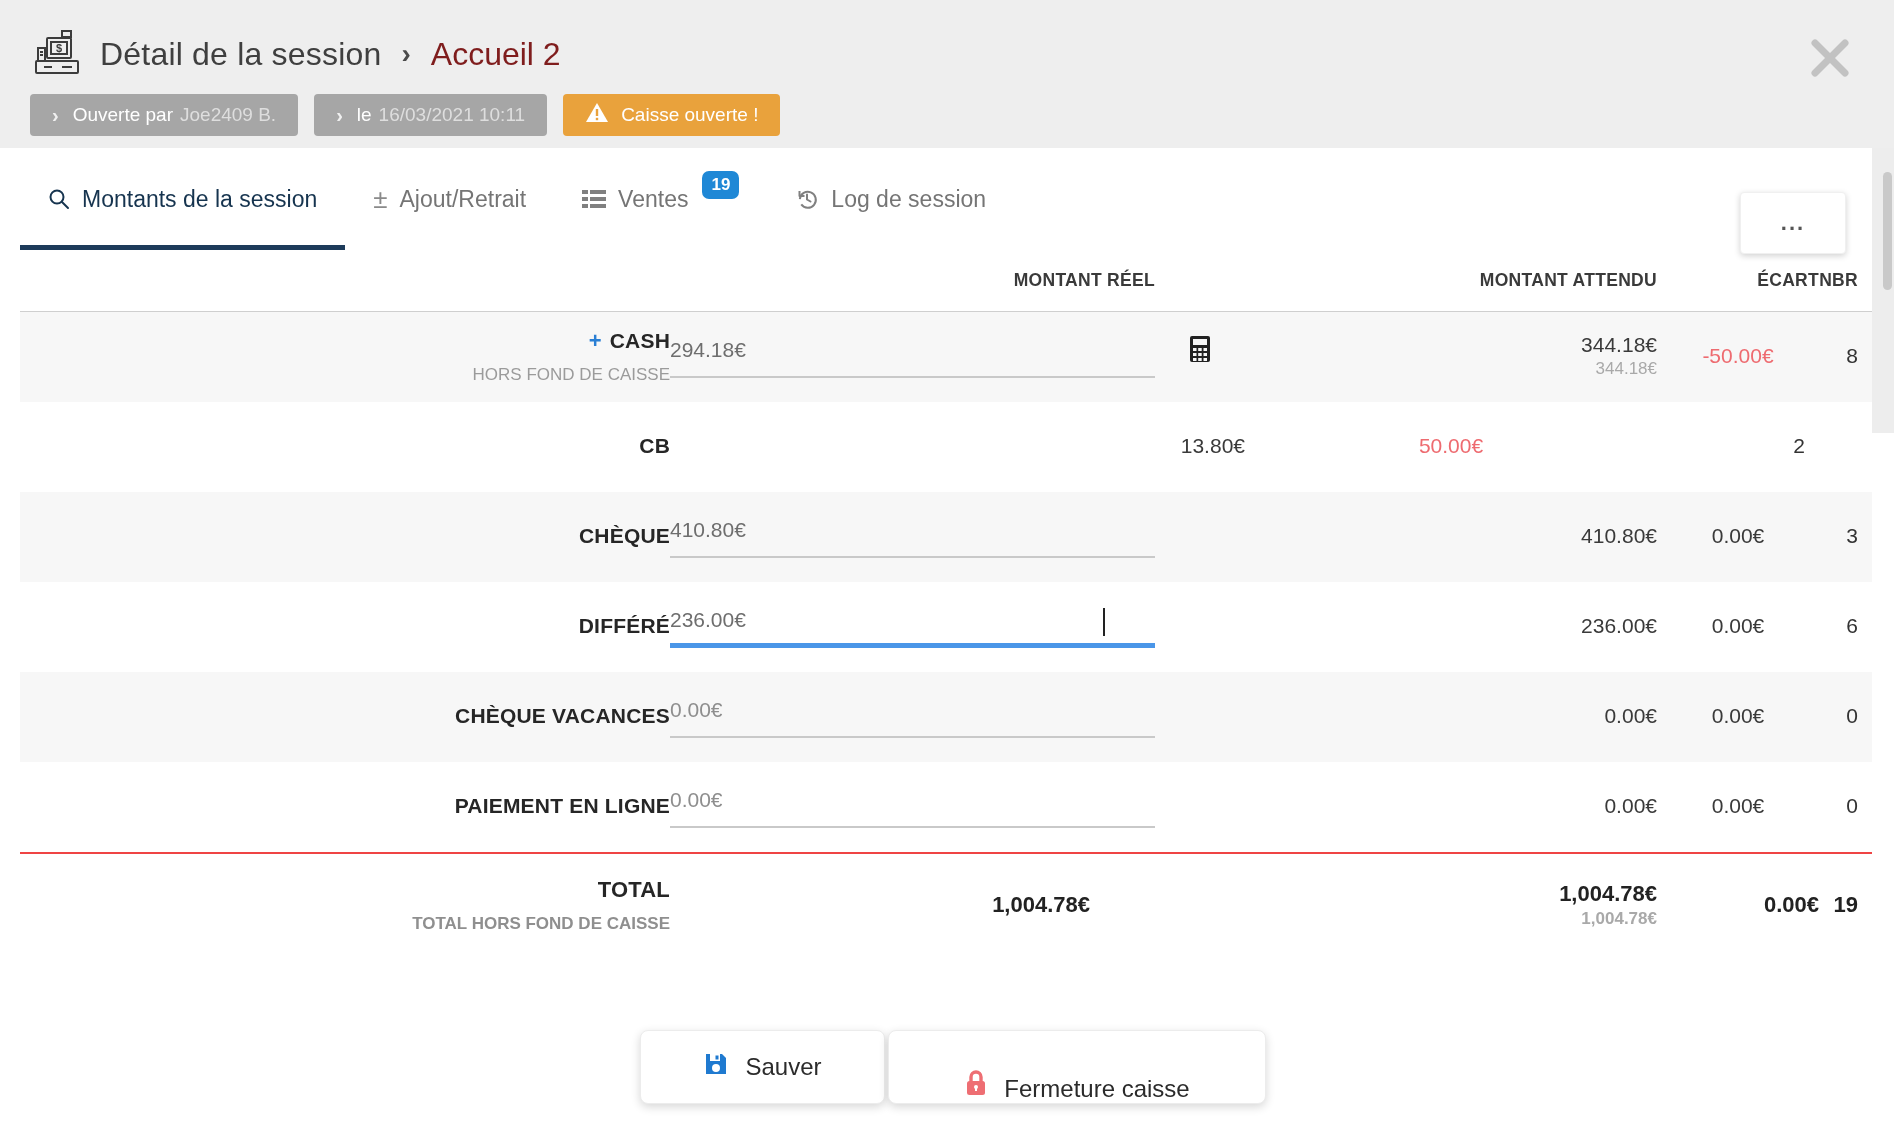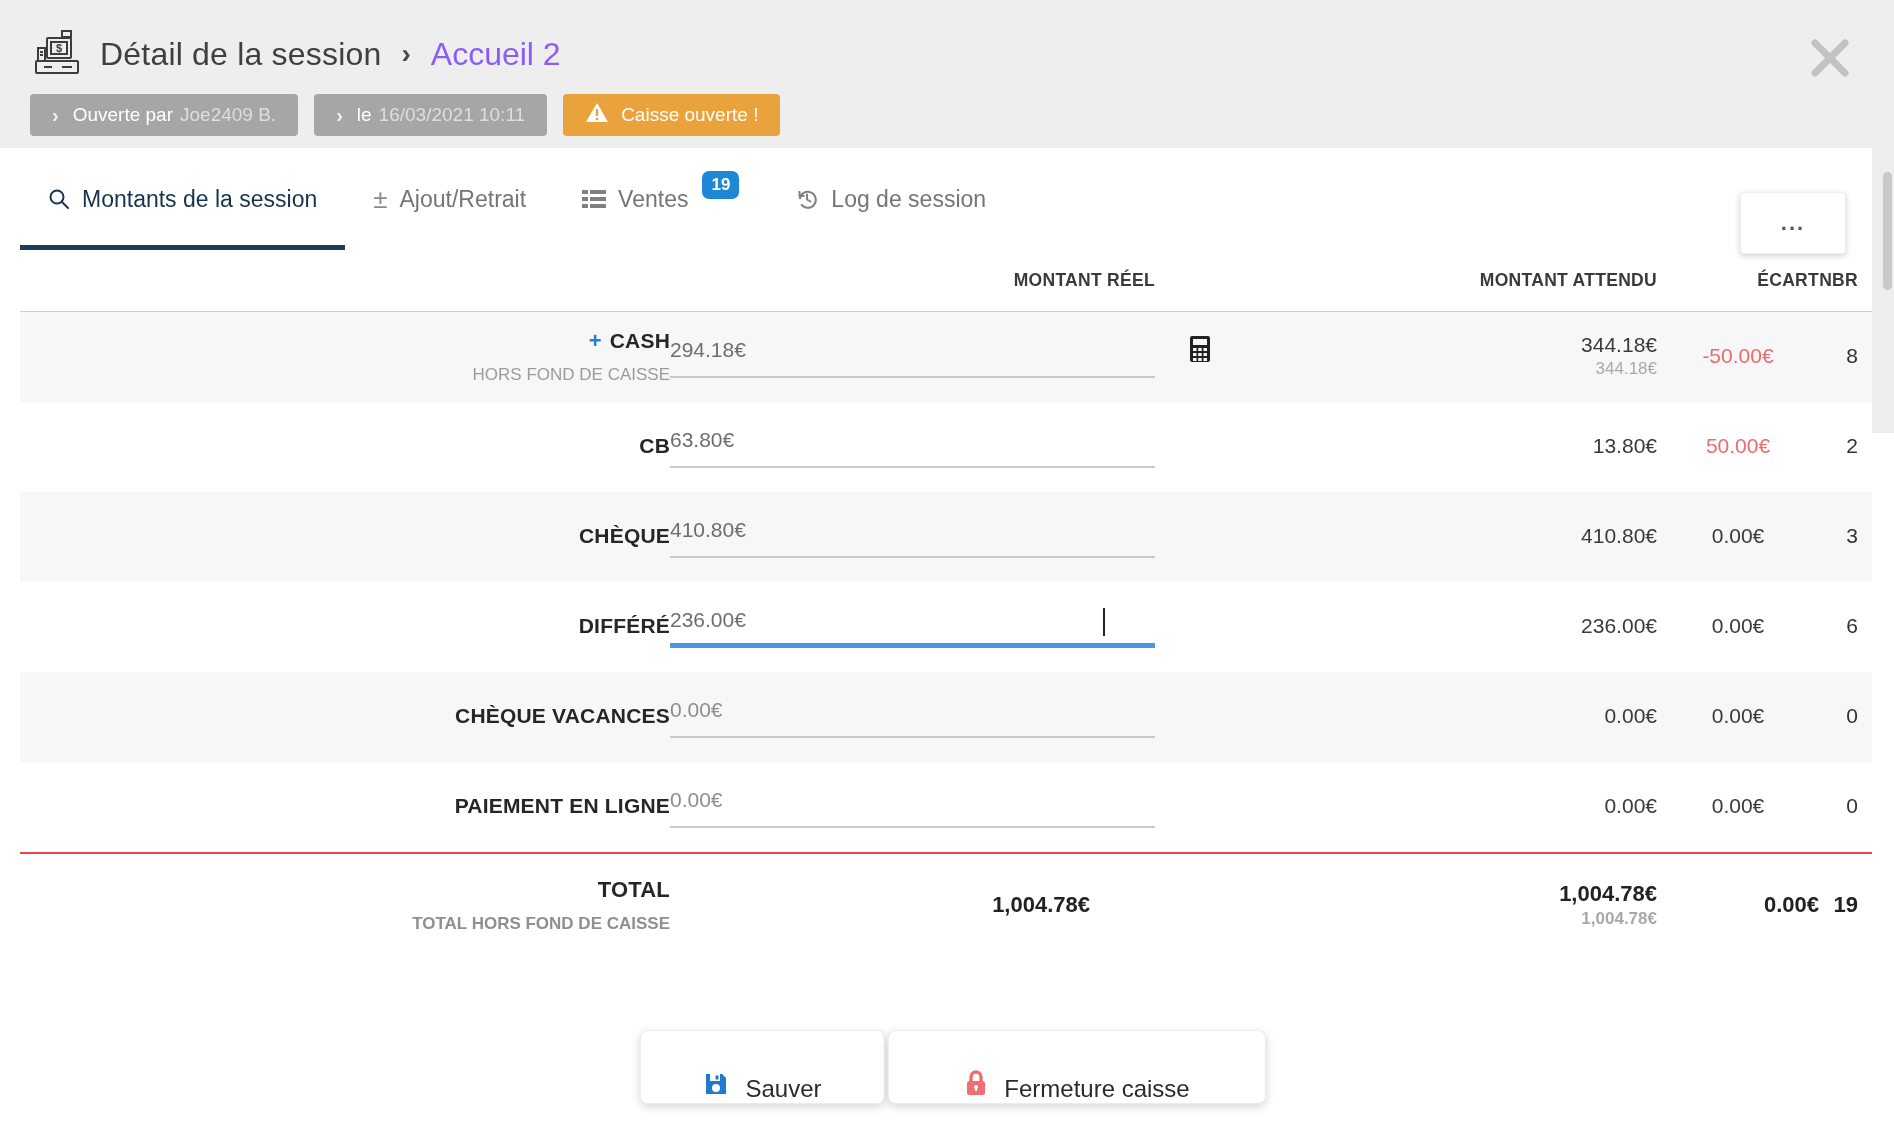--- a/index.html
+++ b/index.html
@@ -7,21 +7,21 @@
   body {
     font-family:"Liberation Sans","DejaVu Sans",sans-serif;
     background:#ffffff; color:#333; position:relative; overflow:hidden;
   }
   
   .top-band { position:absolute; left:0; top:0; width:1894px; height:148px; background:#eeeeee; }
   .title-row { position:absolute; left:30px; top:26px; display:flex; align-items:center; gap:14px; }
   .app-icon { width:56px; height:56px; display:flex; align-items:center; justify-content:center; }
   .page-title { font-size:32px; color:#3f3f3f; letter-spacing:.2px; }
   .crumb-sep { font-size:28px; color:#4a4a4a; font-weight:bold; margin:0 6px; }
-  .page-subtitle { font-size:32px; color:#8b5cf6; }
+  .page-subtitle { font-size:32px; color:#7f1d1d; }
   .close-x { position:absolute; right:36px; top:30px; width:56px; height:56px;
              display:flex; align-items:center; justify-content:center; cursor:pointer; }
   .close-x svg { display:block; }
 
   .badges { position:absolute; left:30px; top:94px; display:flex; gap:16px; }
   .badge { height:42px; border-radius:4px; display:flex; align-items:center;
            padding:0 22px; font-size:19px; white-space:nowrap; }
   .badge-gray { background:#a6a6a6; color:#ffffff; }
   .badge-gray .chev { color:#f0f0f0; font-size:20px; margin-right:14px; font-weight:bold; }
   .badge-gray .dim { color:#dedede; margin-left:7px; }
@@ -83,21 +83,21 @@
   .total-expected { text-align:right; font-size:22px; font-weight:bold; color:#222; }
   .total-expected .expected-sub { font-weight:bold; color:#a9a9a9; }
   .total-ecart { text-align:right; font-size:22px; font-weight:bold; color:#222; }
   .total-nbr { text-align:right; font-size:22px; font-weight:bold; color:#222; padding-right:14px; }
 
   
   .footer-group { position:absolute; left:640px; top:1030px; display:flex; gap:3px; }
   .fbtn { height:74px; background:#fff; border:1px solid #ececec; border-radius:8px;
           box-shadow:0 3px 10px rgba(0,0,0,.16); display:flex; align-items:center;
           justify-content:center; gap:16px; font-size:24px; color:#2b2b2b; cursor:pointer; }
-  .fbtn-save { width:245px;align-items:flex-end; }
+  .fbtn-save { width:245px; }
   .fbtn-close { width:378px;align-items:flex-end; }
 </style>
 </head>
 <body>
 
 <div class="top-band">
   <div class="title-row">
     <span class="app-icon">
       <svg width="52" height="52" viewBox="0 0 52 52" fill="none" stroke="#3c3c3c" stroke-width="2">
         <rect x="15" y="10" width="24" height="20" rx="1"></rect>
@@ -236,21 +236,20 @@
       <div class="expected-sub">344.18€</div>
     </div>
     <div class="ecart-cell neg">-50.00€</div>
     <div class="nbr-cell">8</div>
   </div>
 
   <div class="grid-row trow">
     <div class="label-cell">
         <div class="lbl">CB</div>
       </div>
-    <div class="input-cell"><input class="amount-input" value="63.80€" style=""></div>
     <div></div>
     <div class="expected-cell">13.80€</div>
     <div class="ecart-cell neg">50.00€</div>
     <div class="nbr-cell">2</div>
   </div>
 
   <div class="grid-row trow shaded">
     <div class="label-cell">
         <div class="lbl">CHÈQUE</div>
       </div>

